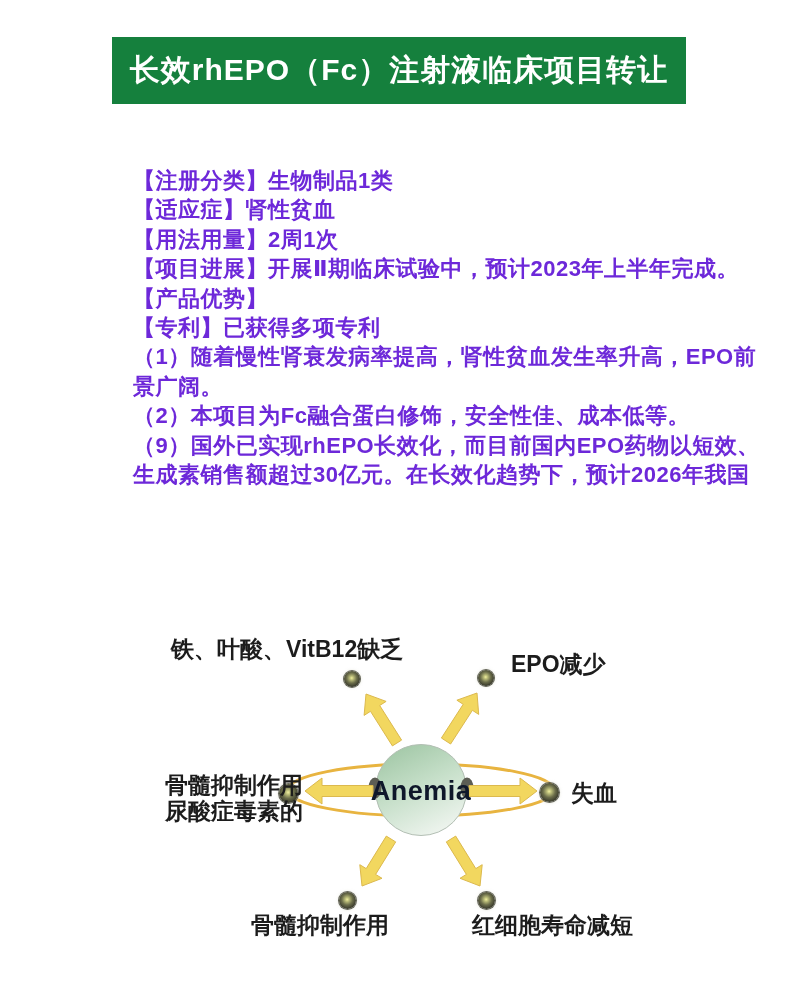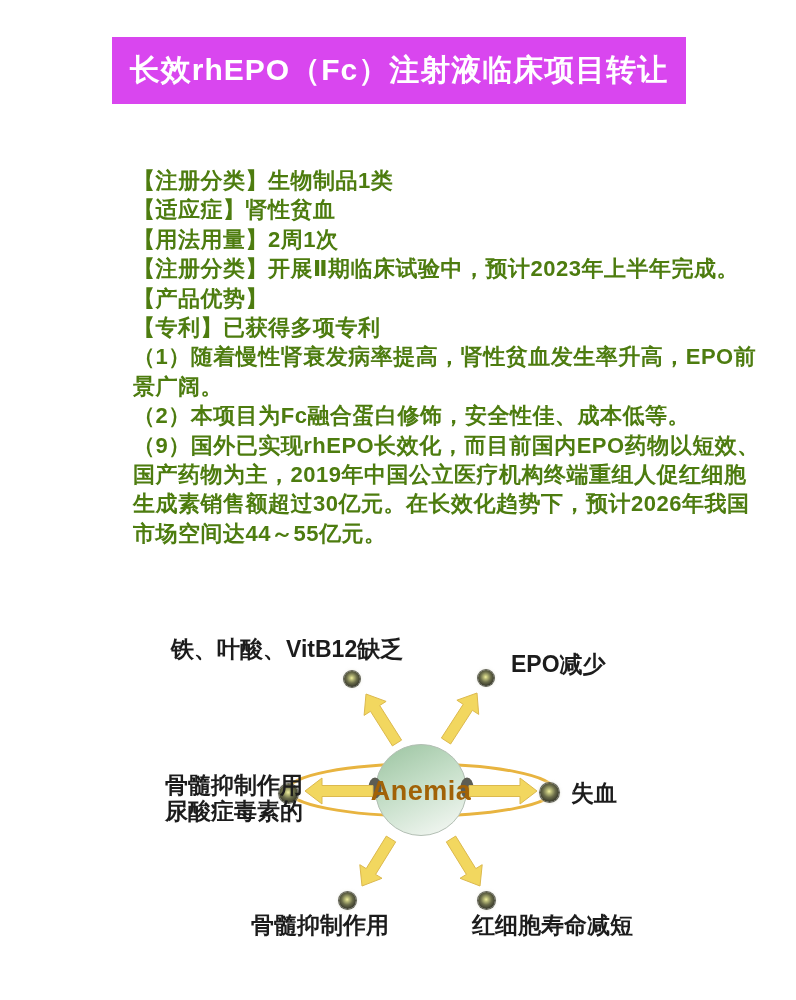--- a/index.html
+++ b/index.html
@@ -22,52 +22,50 @@
   .bl {
     font-size:22px; line-height:29.4px; font-weight:600;
     letter-spacing:0.5px; white-space:nowrap;
   }
   .dlabel {
     position:absolute; color:#1c1c1c; font-size:23px; font-weight:600;
     white-space:nowrap; line-height:26px;
   }
   .anemia-label {
     position:absolute; left:361px; top:776px; width:120px;
-    text-align:center; font-size:27px; font-weight:bold; color:#a16207;
+    text-align:center; font-size:27px; font-weight:bold; color:#0f172a;
     letter-spacing:0.5px;
   }
   .dot {
     position:absolute; border-radius:50%;
     background:radial-gradient(circle at 48% 44%,
       #f0ef9e 0%, #b9bb78 16%, #6b6d4a 42%, #3a3b2c 70%, #2e2f24 84%, #5c5d53 100%);
     box-shadow:0 0 0 1px rgba(82,83,70,0.9), 0 0 2px 2px rgba(235,235,225,0.5);
   }
   .diagram-svg { position:absolute; left:150px; top:620px; }
 </style>
 </head>
 <body>
 
-<div class="banner" style="background-color: #d946ef;">
+<div class="banner" style="background-color: #15803d;">
   <span>长效rhEPO（Fc）注射液临床项目转让</span>
 </div>
 
-<div class="body-text" style="color: #4d7c0f;">
+<div class="body-text" style="color: #6d28d9;">
   <div class="bl">【注册分类】生物制品1类</div>
   <div class="bl">【适应症】肾性贫血</div>
   <div class="bl">【用法用量】2周1次</div>
-  <div class="bl">【注册分类】开展Ⅱ期临床试验中，预计2023年上半年完成。</div>
+  <div class="bl">【项目进展】开展Ⅱ期临床试验中，预计2023年上半年完成。</div>
   <div class="bl">【产品优势】</div>
   <div class="bl">【专利】已获得多项专利</div>
   <div class="bl">（1）随着慢性肾衰发病率提高，肾性贫血发生率升高，EPO前</div>
   <div class="bl">景广阔。</div>
   <div class="bl">（2）本项目为Fc融合蛋白修饰，安全性佳、成本低等。</div>
   <div class="bl">（9）国外已实现rhEPO长效化，而目前国内EPO药物以短效、</div>
-  <div class="bl">国产药物为主，2019年中国公立医疗机构终端重组人促红细胞</div>
   <div class="bl">生成素销售额超过30亿元。在长效化趋势下，预计2026年我国</div>
-  <div class="bl">市场空间达44～55亿元。</div>
 </div>
 
 <svg class="diagram-svg" width="470" height="340" viewBox="0 0 470 340">
   <defs>
     <linearGradient id="circGrad" x1="0.15" y1="0" x2="0.65" y2="1">
       <stop offset="0" stop-color="#9fc6a4"></stop>
       <stop offset="0.5" stop-color="#c6dfc9"></stop>
       <stop offset="1" stop-color="#eef4ee"></stop>
     </linearGradient>
   </defs>

